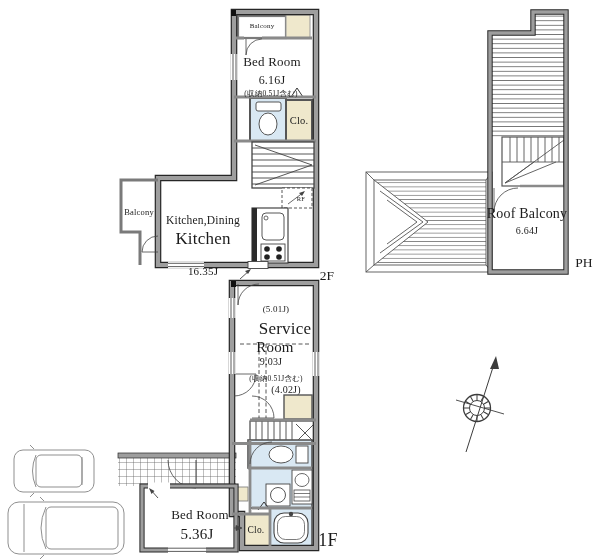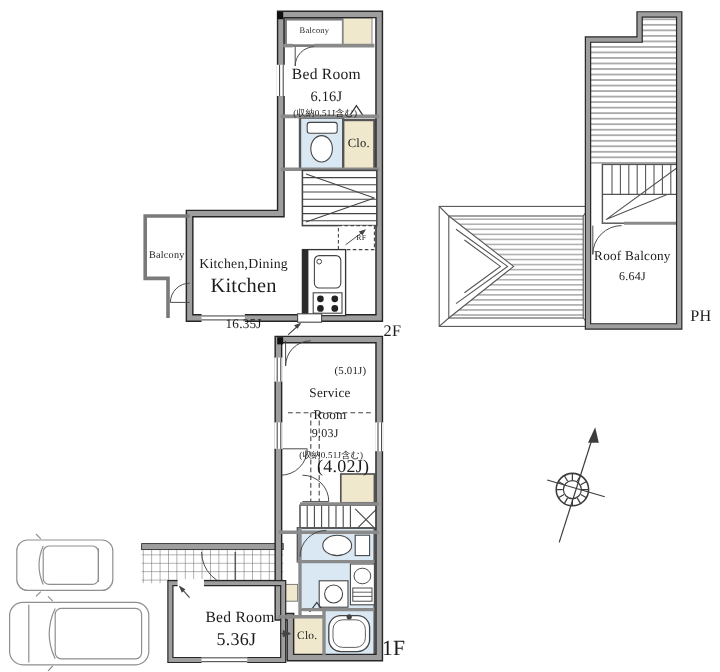--- a/index.html
+++ b/index.html
@@ -311,27 +311,27 @@
 <div class="lbl" style="left:272px;top:80px;font-size:12px">6.16J</div>
 <div class="lbl" style="left:271px;top:94px;font-size:7.5px">(収納0.51J含む)</div>
 <div class="lbl" style="left:299px;top:121px;font-size:10.5px">Clo.</div>
 <div class="lbl" style="left:301px;top:199px;font-size:6.5px">RF</div>
 <div class="lbl" style="left:139px;top:212px;font-size:8.5px">Balcony</div>
 <div class="lbl" style="left:203px;top:221px;font-size:11.5px">Kitchen,Dining</div>
 <div class="lbl" style="left:203px;top:238px;font-size:17px">Kitchen</div>
 <div class="lbl" style="left:203px;top:271px;font-size:11px">16.35J</div>
 <div class="lbl" style="left:327px;top:276px;font-size:13.5px">2F</div>
 
-<div class="lbl" style="left:527px;top:214px;font-size:11px">Roof Balcony</div>
+<div class="lbl" style="left:527px;top:214px;font-size:14px">Roof Balcony</div>
 <div class="lbl" style="left:527px;top:231px;font-size:10px">6.64J</div>
 <div class="lbl" style="left:584px;top:263px;font-size:13.5px">PH</div>
 
-<div class="lbl" style="left:292px;top:309px;font-size:9px">(5.01J)</div>
-<div class="lbl" style="left:275px;top:328px;font-size:11px">Service</div>
-<div class="lbl" style="left:275px;top:347px;font-size:11px">Room</div>
+<div class="lbl" style="left:276px;top:309px;font-size:9px">(5.01J)</div>
+<div class="lbl" style="left:285px;top:328px;font-size:17px">Service</div>
+<div class="lbl" style="left:275px;top:347px;font-size:15px">Room</div>
 <div class="lbl" style="left:271px;top:362px;font-size:10px">9.03J</div>
 <div class="lbl" style="left:276px;top:379px;font-size:7.5px">(収納0.51J含む)</div>
-<div class="lbl" style="left:286px;top:390px;font-size:15px">(4.02J)</div>
+<div class="lbl" style="left:286px;top:390px;font-size:10px">(4.02J)</div>
 <div class="lbl" style="left:200px;top:514px;font-size:13px">Bed Room</div>
 <div class="lbl" style="left:197px;top:534px;font-size:15px">5.36J</div>
 <div class="lbl" style="left:256px;top:531px;font-size:9.5px">Clo.</div>
 <div class="lbl" style="left:328px;top:540px;font-size:18px">1F</div>
 </div>
 
 </body></html>

